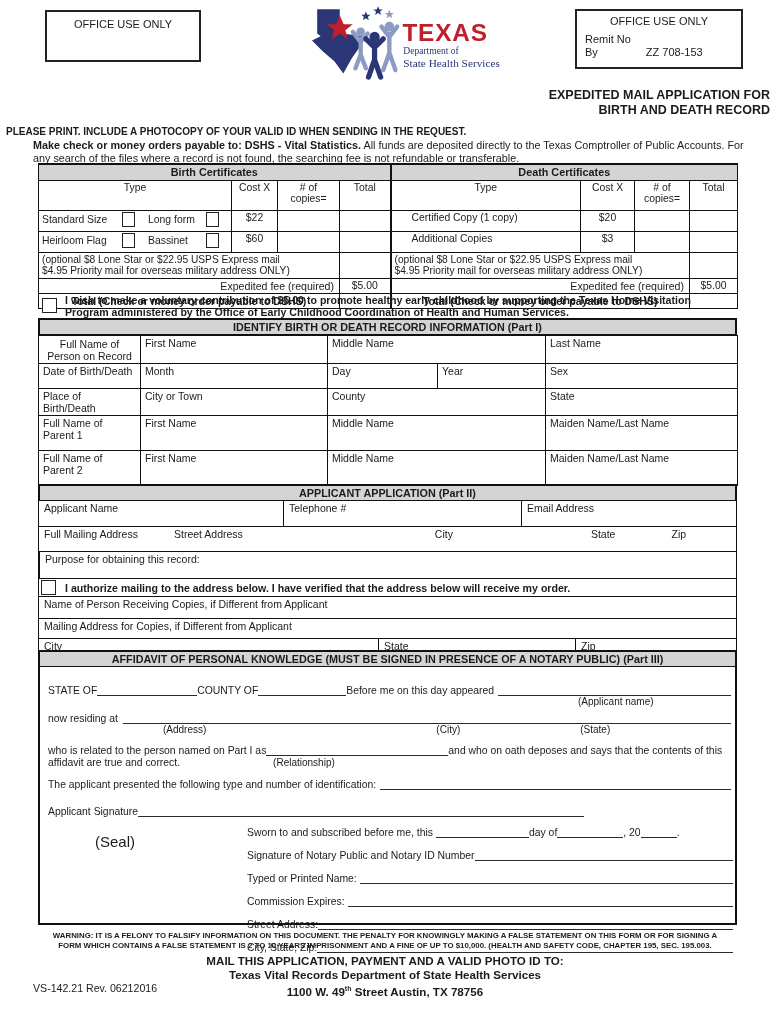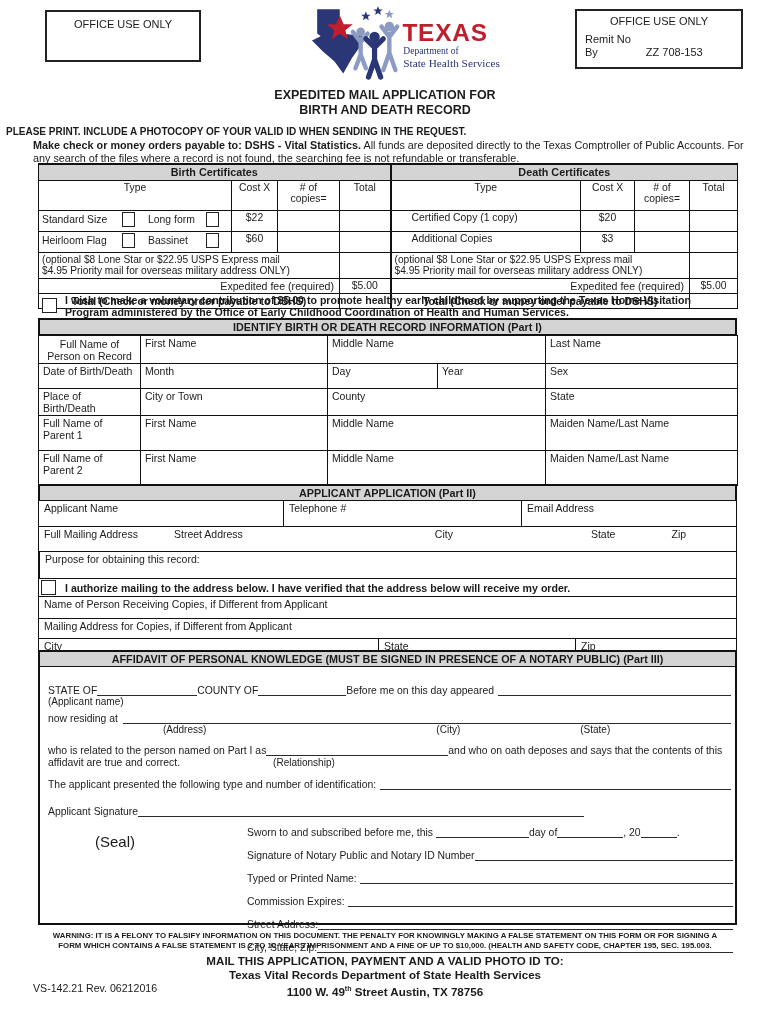--- a/index.html
+++ b/index.html
@@ -8,21 +8,21 @@
   
   .office-box{position:absolute;border:2px solid #222;background:#fff;}
   .office-left{left:45px;top:10px;width:152px;height:48px;text-align:center;}
   .office-left .obt{margin-top:6px;font-size:11px;}
   .office-right{left:575px;top:9px;width:164px;height:56px;font-size:11px;}
   .office-right .obt{text-align:center;margin-top:4px;}
   .office-right .remit{margin:6px 0 0 8px;}
   .office-right .byrow{margin:1px 0 0 8px;display:flex;}
   .office-right .code{margin-left:48px;}
   .logo{position:absolute;left:305px;top:4px;width:200px;height:80px;}
-  .title{position:absolute;left:0;top:88px;width:770px;text-align:center;
+  .title{position:absolute;left:0;top:88px;width:770px;text-align:right;
          font-weight:bold;font-size:12.5px;line-height:15px;}
   
   .print-notice{position:absolute;left:6px;top:126px;width:770px;text-align:left;
                 font-weight:bold;font-size:10px;}
   .payable{position:absolute;left:33px;top:139px;width:712px;font-size:10.8px;line-height:12.5px;}
   
   .feewrap{position:absolute;left:38px;top:163px;width:699px;}
   table.fee{border-collapse:collapse;width:699px;font-size:10.4px;table-layout:fixed;}
   table.fee td{border:1px solid #111;padding:1px 3px;vertical-align:top;overflow:hidden;}
   table.fee tr.outer td{border-top:2px solid #111;}
@@ -321,21 +321,21 @@
     <div class="p3box">
       <div class="ln" style="margin-top:12px">
         <span>STATE OF</span>
         <span class="blank" style="width:100px"></span>
         <span>COUNTY OF</span>
         <span class="blank" style="width:88px"></span>
         <span>Before me on this day appeared</span>
         <span class="blank bflex" style="margin-left:4px"></span>
       </div>
       <div class="ln cap" style="margin-top:0">
-        <span style="">(Applicant name)</span>
+        <span style="margin-left:530px">(Applicant name)</span>
       </div>
       <div class="ln" style="margin-top:4px">
         <span>now residing at</span>
         <span class="blank bflex" style="margin-left:5px"></span>
       </div>
       <div class="ln cap" style="margin-top:0">
         <span style="margin-left:115px">(Address)</span>
         <span style="margin-left:230px">(City)</span>
         <span style="margin-left:120px">(State)</span>
       </div>

